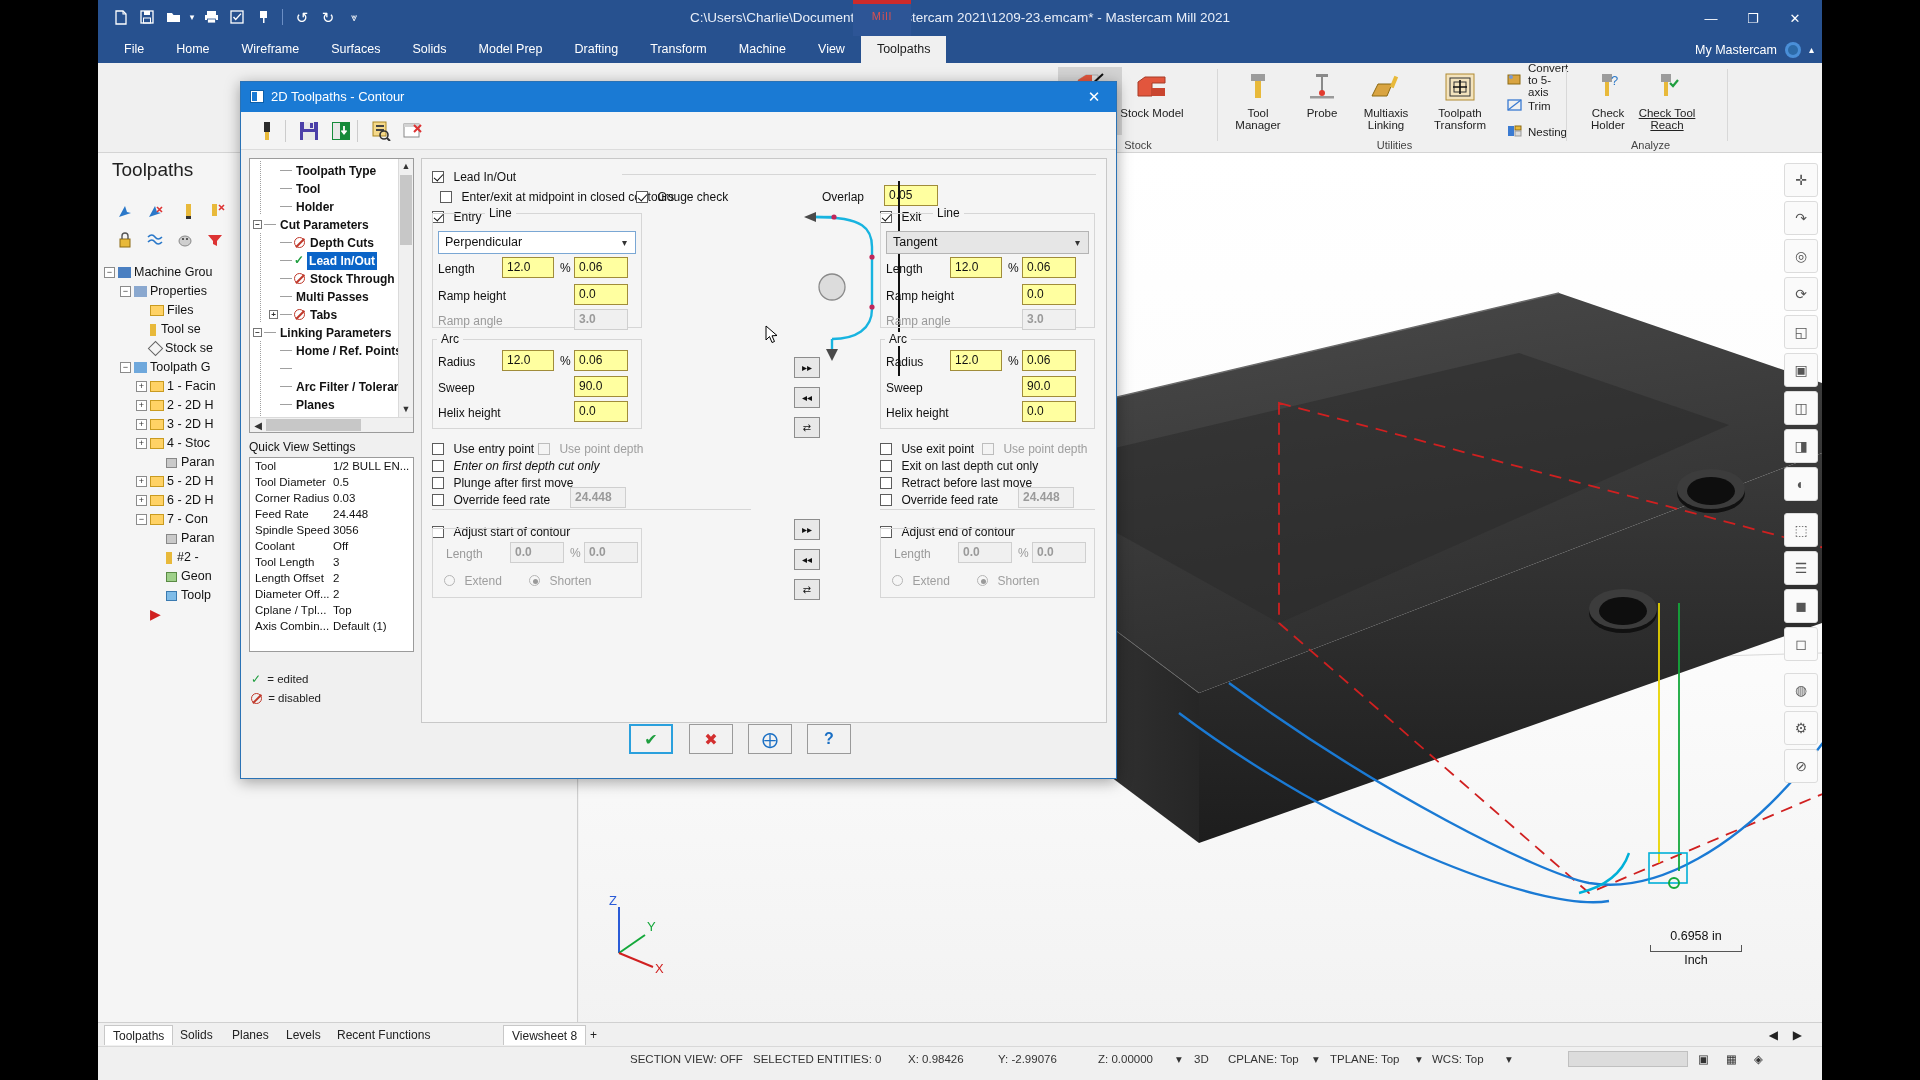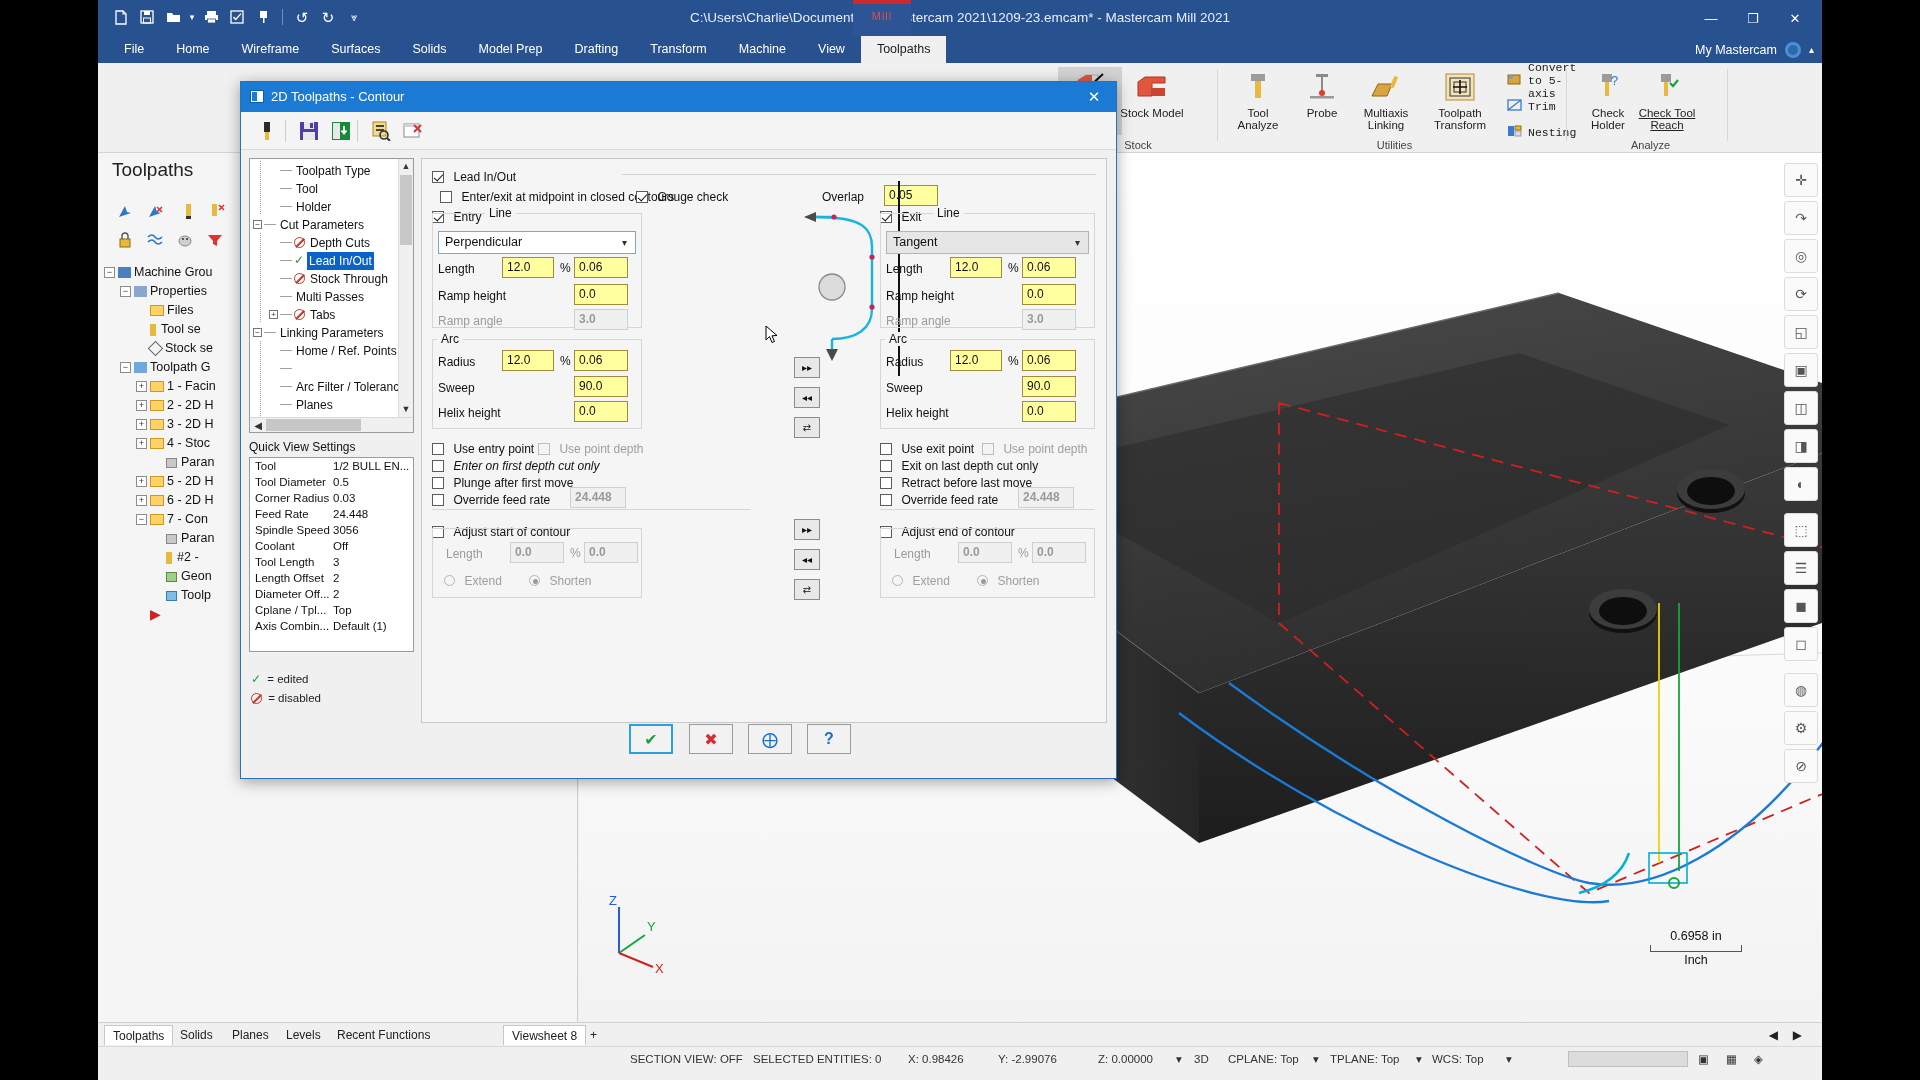--- a/index.html
+++ b/index.html
@@ -74,21 +74,21 @@
   .bigbtn {
     position: absolute; top: 4px; width: 64px; height: 68px;
     display: flex; flex-direction: column; align-items: center; justify-content: flex-start;
     font-size: 11.5px; color: #222; text-align: center;
   }
   .bigbtn.sel { background: #d3d3d3; }
   .bigbtn .glyph { height: 40px; display: flex; align-items: center; justify-content: center; }
   .bigbtn .t { line-height: 12px; }
   .smallbtn {
     position: absolute; height: 22px; display: flex; align-items: center; gap: 5px;
-    font-size: 11.5px; color: #222; padding: 0 3px; font-family: Liberation Mono, monospace;
+    font-size: 11.5px; color: #222; padding: 0 3px;
   }
   
   .tpanel {
     position: absolute; left: 0; top: 153px; width: 480px; height: 880px;
     background: #f5f5f5; border-right: 1px solid #cfcfcf;
   }
   .tpanel-title { position: absolute; left: 14px; top: 6px; font-size: 19px; color: #222; }
   .tpanel-tools { position: absolute; left: 0; top: 40px; width: 480px; height: 66px; }
   .ttool { position:absolute; width: 26px; height: 26px; display:flex; align-items:center; justify-content:center; font-size: 14px; color:#444; }
   .tree { position: absolute; left: 6px; top: 110px; width: 470px; font-size: 12.5px; color: #111; }
@@ -129,21 +129,21 @@
   .dlg-title .txt { position:absolute; left:30px; top:0; height:30px; line-height:30px; font-size:13px; }
   .dlg-close { position:absolute; right:0; top:0; width:44px; height:30px; display:flex; align-items:center; justify-content:center; color:#fff; font-size:15px; }
   .dlg-toolbar { position:absolute; left:0; top:30px; width:875px; height:38px; background:#f4f4f4; border-bottom:1px solid #dcdcdc; }
   .dtb { position:absolute; top:6px; width:28px; height:26px; display:flex; align-items:center; justify-content:center; }
   .dtb-sep { position:absolute; top:8px; width:1px; height:22px; background:#cccccc; }
 
   .dlg-body { position:absolute; left:0; top:68px; width:875px; height:628px; }
 
   
   .dtree-wrap { position:absolute; left:8px; top:8px; width:165px; height:275px; background:#fff; border:1px solid #9b9b9b; overflow:hidden; }
-  .dtree { position:absolute; left:3px; top:2px; font-size:12px; color:#111; }
+  .dtree { position:absolute; left:3px; top:2px; font-size:12px; color:#111;font-weight:bold; }
   .dtrow { height:18px; line-height:18px; white-space:nowrap; position:relative; }
   .dtrow .lbl { display:inline-block; padding:0 2px; }
   .dtrow.sel .lbl { background:#0a64c8; color:#fff; }
   .dtline { display:inline-block; width:16px; height:18px; vertical-align:top; position:relative; }
   .dtline::before { content:""; position:absolute; left:7px; top:0; bottom:0; width:1px;
       background-image: linear-gradient(to bottom,#a0a0a0 1px, transparent 1px); background-size:1px 2px; }
   .dtdash { display:inline-block; width:14px; height:18px; position:relative; vertical-align:top;}
   .dtdash::before { content:""; position:absolute; left:0; right:2px; top:9px; height:1px; background:#a0a0a0; }
   .plus { display:inline-block; width:9px; height:9px; border:1px solid #767676; background:#fff; font-size:8px;
           line-height:7px; text-align:center; color:#333; vertical-align:middle; margin-right:2px; }
@@ -328,21 +328,21 @@
       </div>
 
       <div class="rgroup" style="left:1124px;width:345px;">
         <div class="bigbtn" style="left:4px;">
           <div class="glyph">
             <svg width="26" height="32" viewBox="0 0 26 32">
               <rect x="6" y="3" width="14" height="7" fill="#9c9c9c"></rect>
               <rect x="10" y="10" width="6" height="17" fill="#e8b93a"></rect>
             </svg>
           </div>
-          <div class="t">Tool Analyze</div>
+          <div class="t">Tool Manager</div>
         </div>
         <div class="bigbtn" style="left:68px;">
           <div class="glyph">
             <svg width="32" height="32" viewBox="0 0 32 32">
               <rect x="10" y="3" width="12" height="3" fill="#8a8a8a"></rect>
               <rect x="15" y="6" width="2" height="14" fill="#8a8a8a"></rect>
               <circle cx="16" cy="22" r="3" fill="#e23b2e"></circle>
               <rect x="4" y="25" width="24" height="2.5" fill="#9a9a9a"></rect>
             </svg>
           </div>

